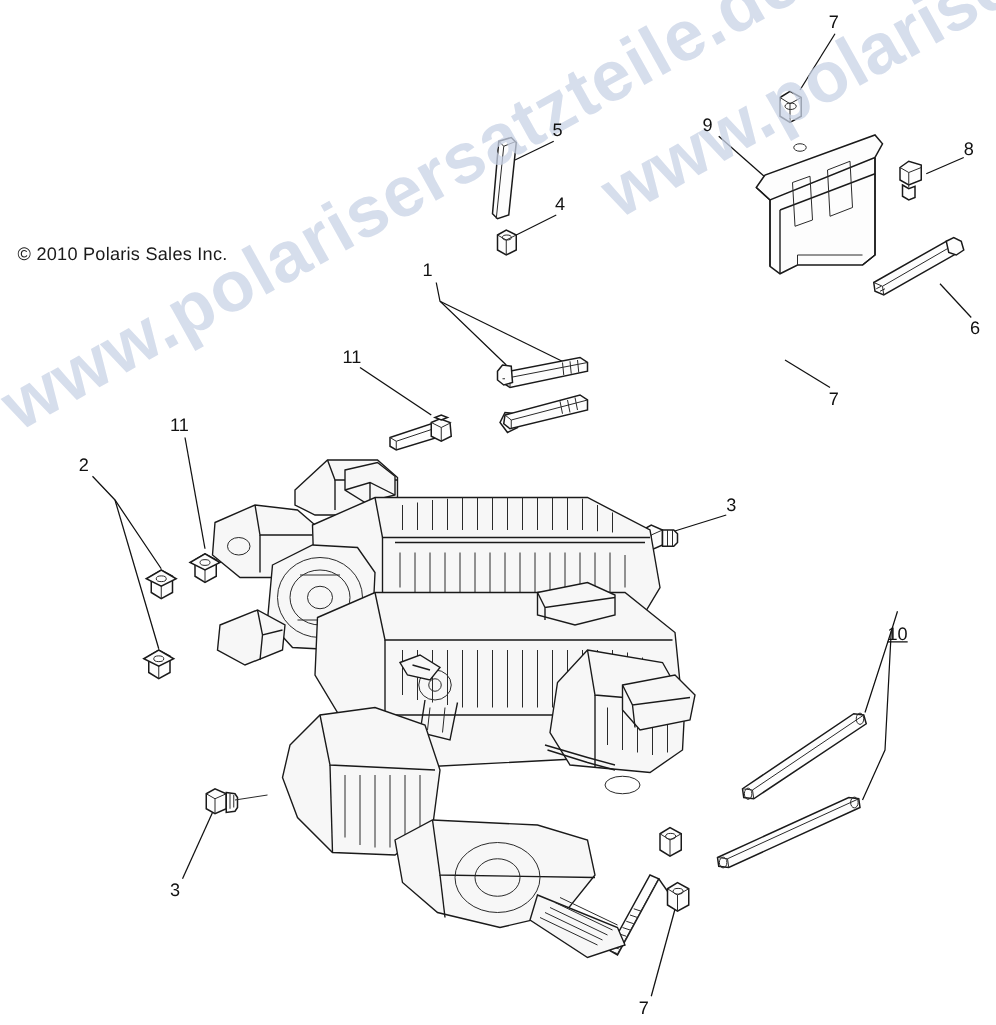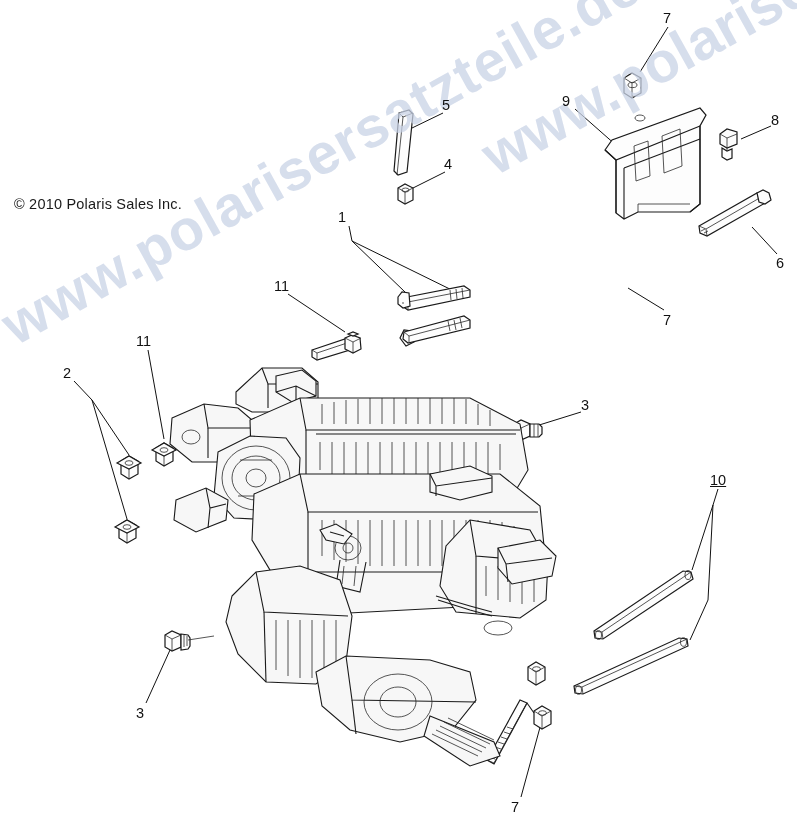--- a/index.html
+++ b/index.html
@@ -339,17 +339,17 @@
   <div class="callout" style="left:771px; top:112px;">8</div>
   <div class="callout" style="left:442px; top:97px;">5</div>
   <div class="callout" style="left:444px; top:156px;">4</div>
   <div class="callout" style="left:776px; top:255px;">6</div>
   <div class="callout" style="left:338px; top:209px;">1</div>
   <div class="callout" style="left:274px; top:278px;">11</div>
   <div class="callout" style="left:663px; top:312px;">7</div>
   <div class="callout" style="left:136px; top:333px;">11</div>
   <div class="callout" style="left:63px;  top:365px;">2</div>
   <div class="callout" style="left:581px; top:397px;">3</div>
-  <div class="callout" style="left:710px; top:472px;text-decoration:underline;">10</div>
+  <div class="callout" style="left:710px; top:500px;text-decoration:underline;">10</div>
   <div class="callout" style="left:136px; top:705px;">3</div>
   <div class="callout" style="left:511px; top:799px;">7</div>
 
 </div>
 
 </body></html>

